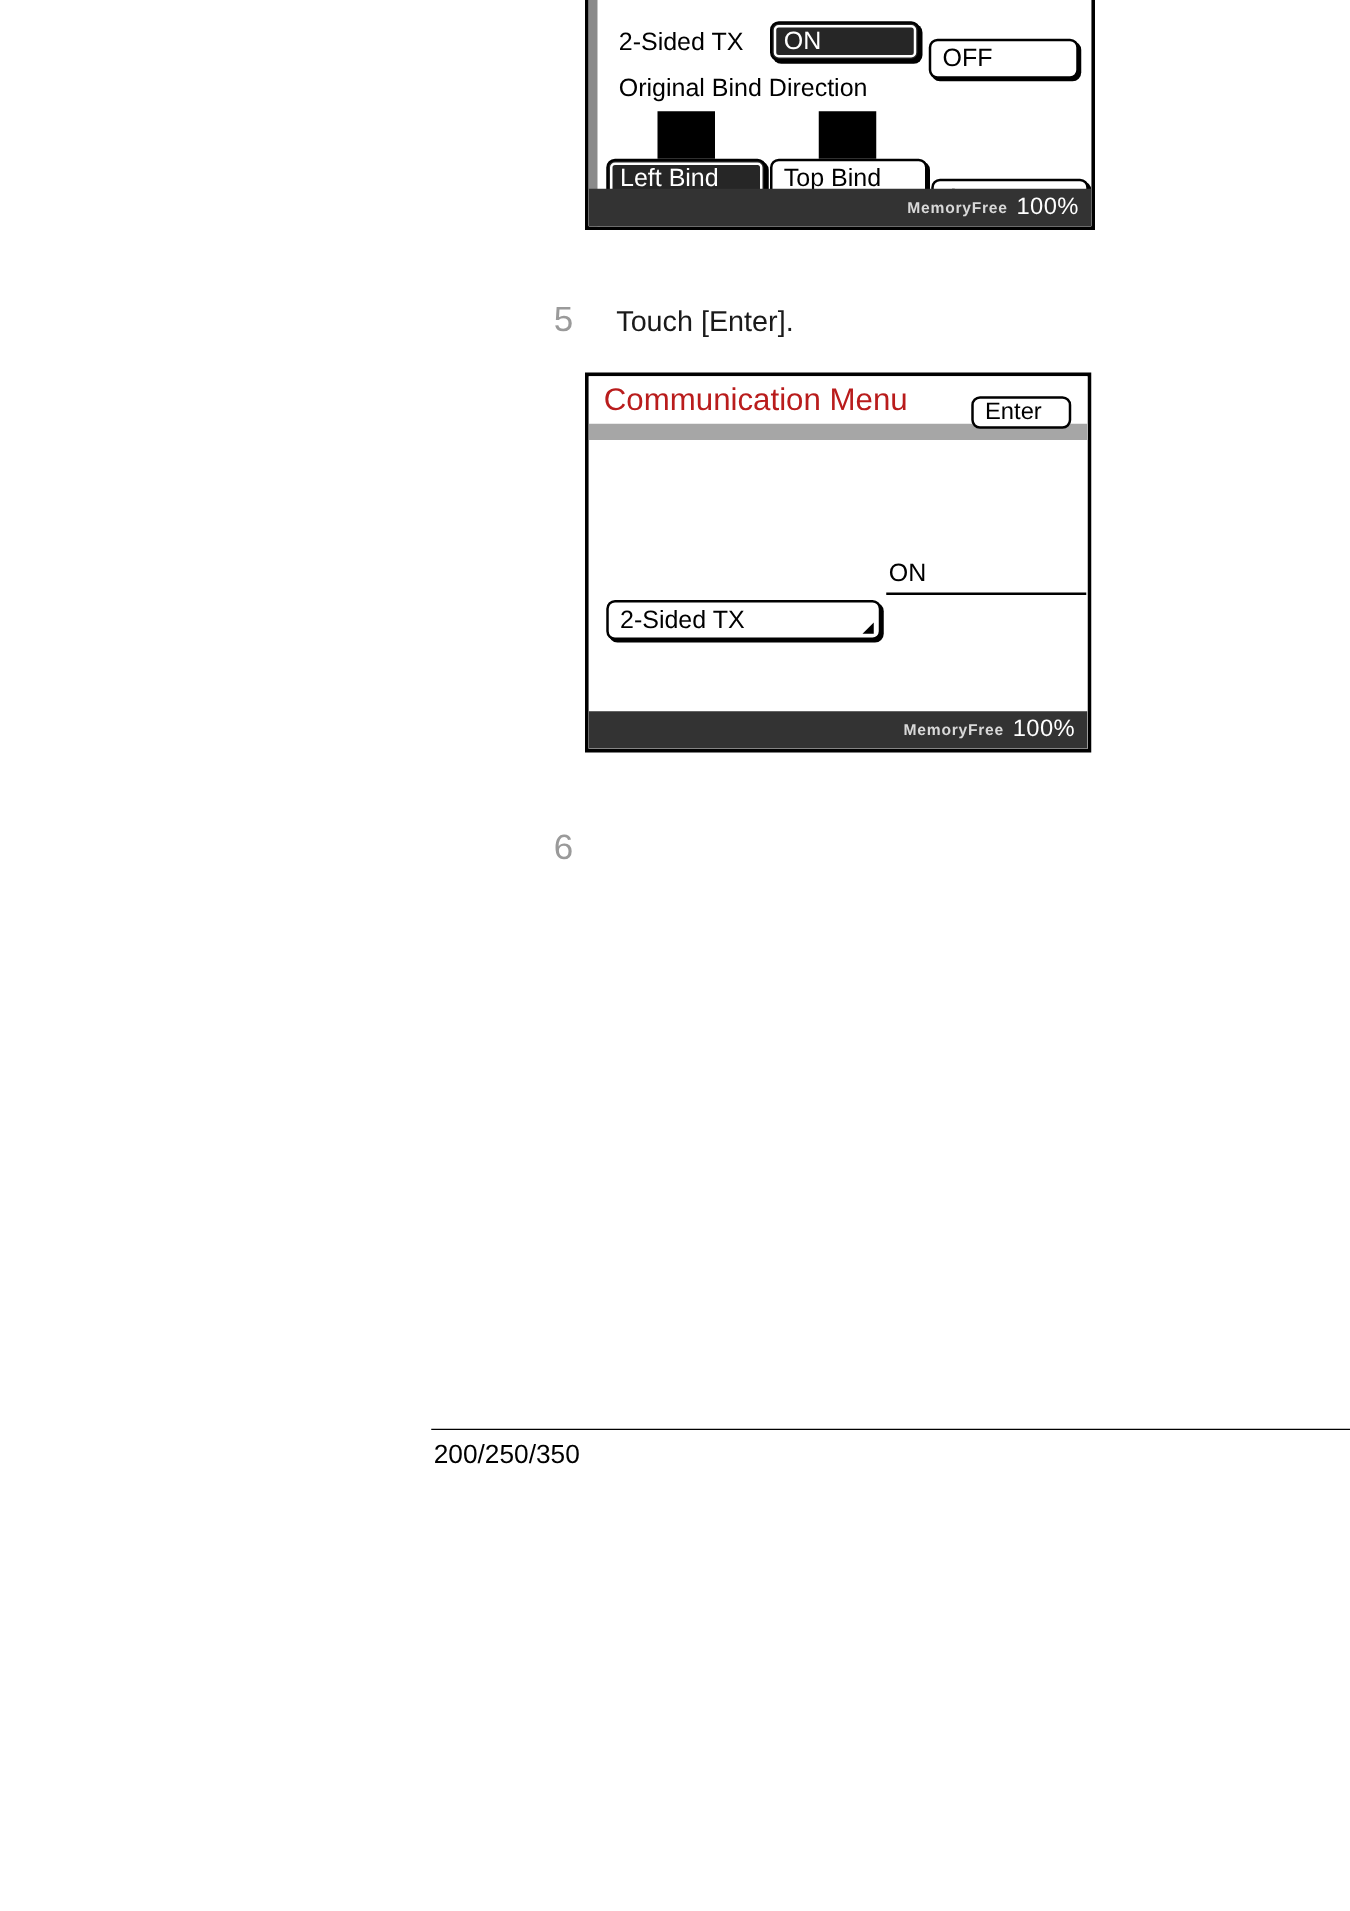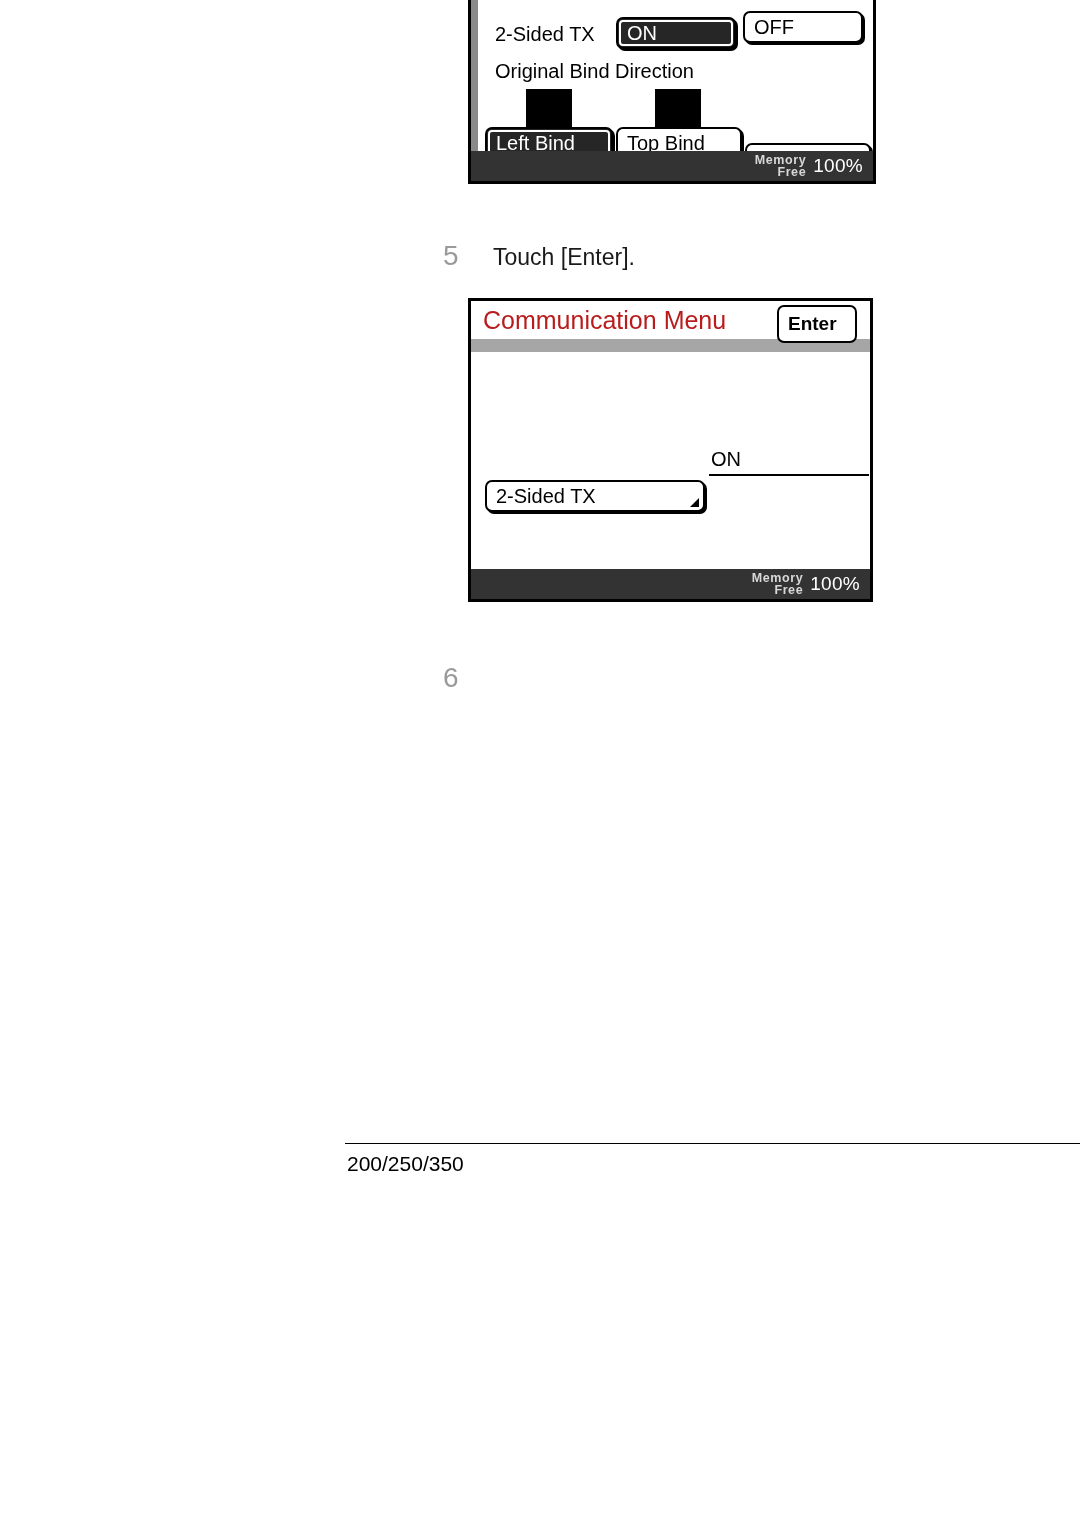--- a/index.html
+++ b/index.html
@@ -51,21 +51,20 @@
     background: #333333;
     color: #ffffff;
     display: flex;
     align-items: center;
     justify-content: flex-end;
     padding-right: 10px;
     box-sizing: border-box;
   }
   .status-stack {
     display: flex;
-    flex-direction: column;
     align-items: flex-end;
     line-height: 1.0;
     font-size: 12.5px;
     font-weight: bold;
     letter-spacing: 0.6px;
     color: #d8d8d8;
     margin-right: 7px;
   }
   .status-pct {
     font-size: 19px;
@@ -191,21 +190,21 @@
   <div class="lcd-inner">
 
     <div class="lcd-rail"></div>
 
     <span class="lcd-label" style="left:24px; top:76px;">2-Sided TX</span>
 
     <div class="btn sel" style="left:145px; top:70px; width:120px; height:32px;">
       <span>ON</span>
     </div>
 
-    <div class="btn" style="left:272px; top:64px; width:120px; height:32px;">
+    <div class="btn" style="left:272px; top:84px; width:120px; height:32px;">
       <span>OFF</span>
     </div>
 
     <span class="lcd-label" style="left:24px; top:113px;">Original Bind Direction</span>
 
     <div class="blackbox" style="left:55px; top:142px; width:46px; height:38px;"></div>
     <div class="blackbox" style="left:184px; top:142px; width:46px; height:38px;"></div>
 
     <div class="btn sel" style="left:14px; top:180px; width:128px; height:32px;">
       <span>Left Bind</span>
@@ -233,21 +232,21 @@
   <span class="step-text">Touch [Enter].</span>
 </div>
 
 <div class="lcd" id="panel2" style="left:468px; top:298px; width:405px; height:304px;">
   <div class="lcd-inner">
 
     <span class="menu-title">Communication Menu</span>
 
     <div class="title-band"></div>
 
-    <div class="btn" style="left:306px; top:4px; width:80px; height:38px; box-shadow:none; font-size:19px;font-weight:bold;">
+    <div class="btn" style="left:306px; top:16px; width:80px; height:26px; box-shadow:none; font-size:19px;">
       <span>Enter</span>
     </div>
 
 
 
     <span class="value-text" style="left:240px; top:147px;">ON</span>
     <div class="value-rule" style="left:238px; top:173px; width:160px;"></div>
 
     <div class="btn" style="left:14px; top:179px; width:220px; height:32px;">
       <span>2-Sided TX</span>

